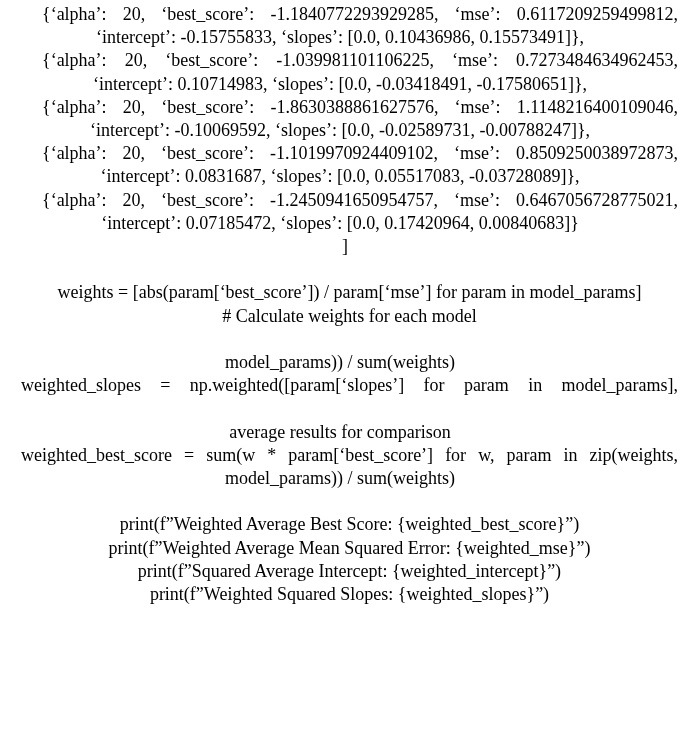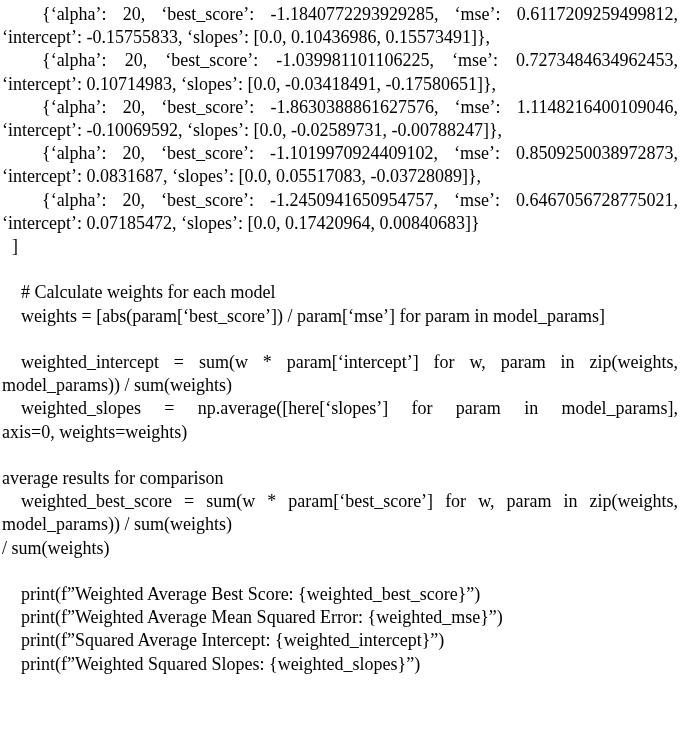--- a/index.html
+++ b/index.html
@@ -16,20 +16,21 @@
     color: #000000;
     font-family: "Liberation Serif", "DejaVu Serif", serif;
     font-size: 18px;
     line-height: 23.2px;
     padding: 3px 7px 0 2px;
     overflow: hidden;
   }
   .line {
     min-height: 23.2px;
     white-space: normal;
+    text-align: center;
   }
   .line.nowrapln { white-space: nowrap; }
   .just {
     text-align: justify;
     text-justify: inter-word;
     text-align-last: justify;
   }
   .indent-tab     { padding-left: 40px; }
   .indent-code    { padding-left: 19px; }
   .indent-bracket { padding-left: 10px; }
@@ -44,30 +45,27 @@
     <div class="line indent-tab just">{‘alpha’: 20, ‘best_score’: -1.039981101106225, ‘mse’: 0.7273484634962453,</div>
     <div class="line indent-none nowrapln">‘intercept’: 0.10714983, ‘slopes’: [0.0, -0.03418491, -0.17580651]},</div>
     <div class="line indent-tab just">{‘alpha’: 20, ‘best_score’: -1.8630388861627576, ‘mse’: 1.1148216400109046,</div>
     <div class="line indent-none nowrapln">‘intercept’: -0.10069592, ‘slopes’: [0.0, -0.02589731, -0.00788247]},</div>
     <div class="line indent-tab just">{‘alpha’: 20, ‘best_score’: -1.1019970924409102, ‘mse’: 0.8509250038972873,</div>
     <div class="line indent-none nowrapln">‘intercept’: 0.0831687, ‘slopes’: [0.0, 0.05517083, -0.03728089]},</div>
     <div class="line indent-tab just">{‘alpha’: 20, ‘best_score’: -1.2450941650954757, ‘mse’: 0.6467056728775021,</div>
     <div class="line indent-none nowrapln">‘intercept’: 0.07185472, ‘slopes’: [0.0, 0.17420964, 0.00840683]}</div>
     <div class="line indent-bracket nowrapln">]</div>
     <div class="line indent-none nowrapln">&nbsp;</div>
+    <div class="line indent-code nowrapln">weights = [abs(param[‘best_score’]) / param[‘mse’] for param in model_params]</div>
     <div class="line indent-code nowrapln"># Calculate weights for each model</div>
-    <div class="line indent-code nowrapln">weights = [abs(param[‘best_score’]) / param[‘mse’] for param in model_params]</div>
     <div class="line indent-none nowrapln">&nbsp;</div>
-    <div class="line indent-code just">weighted_intercept = sum(w * param[‘intercept’] for w, param in zip(weights,</div>
     <div class="line indent-none nowrapln">model_params)) / sum(weights)</div>
-    <div class="line indent-code just">weighted_slopes = np.average([here[‘slopes’] for param in model_params],</div>
-    <div class="line indent-none nowrapln">axis=0, weights=weights)</div>
+    <div class="line indent-code just">weighted_slopes = np.weighted([param[‘slopes’] for param in model_params],</div>
     <div class="line indent-none nowrapln">&nbsp;</div>
     <div class="line indent-none nowrapln">average results for comparison</div>
     <div class="line indent-code just">weighted_best_score = sum(w * param[‘best_score’] for w, param in zip(weights,</div>
     <div class="line indent-none nowrapln">model_params)) / sum(weights)</div>
-    <div class="line indent-none nowrapln">/ sum(weights)</div>
     <div class="line indent-none nowrapln">&nbsp;</div>
     <div class="line indent-code nowrapln">print(f”Weighted Average Best Score: {weighted_best_score}”)</div>
     <div class="line indent-code nowrapln">print(f”Weighted Average Mean Squared Error: {weighted_mse}”)</div>
     <div class="line indent-code nowrapln">print(f”Squared Average Intercept: {weighted_intercept}”)</div>
     <div class="line indent-code nowrapln">print(f”Weighted Squared Slopes: {weighted_slopes}”)</div>
   </div>
 
 </body></html>

